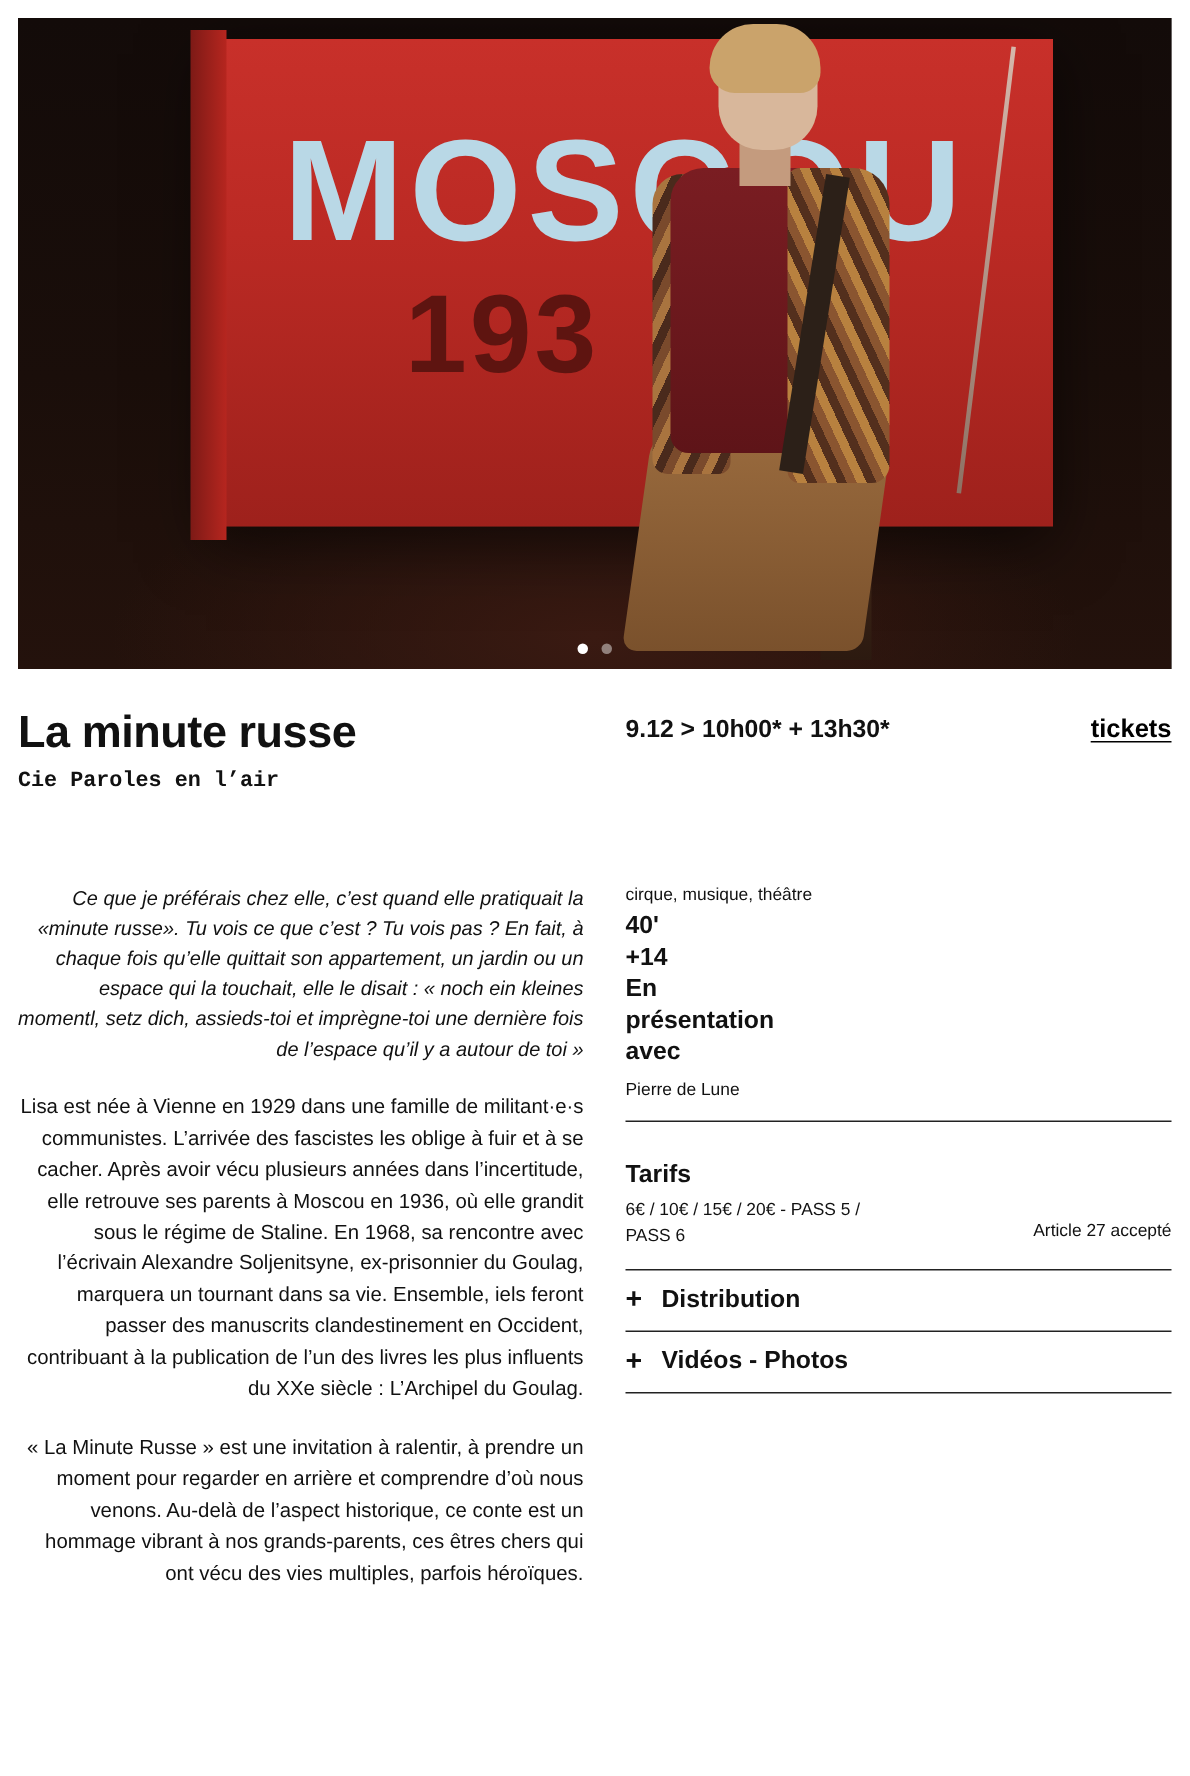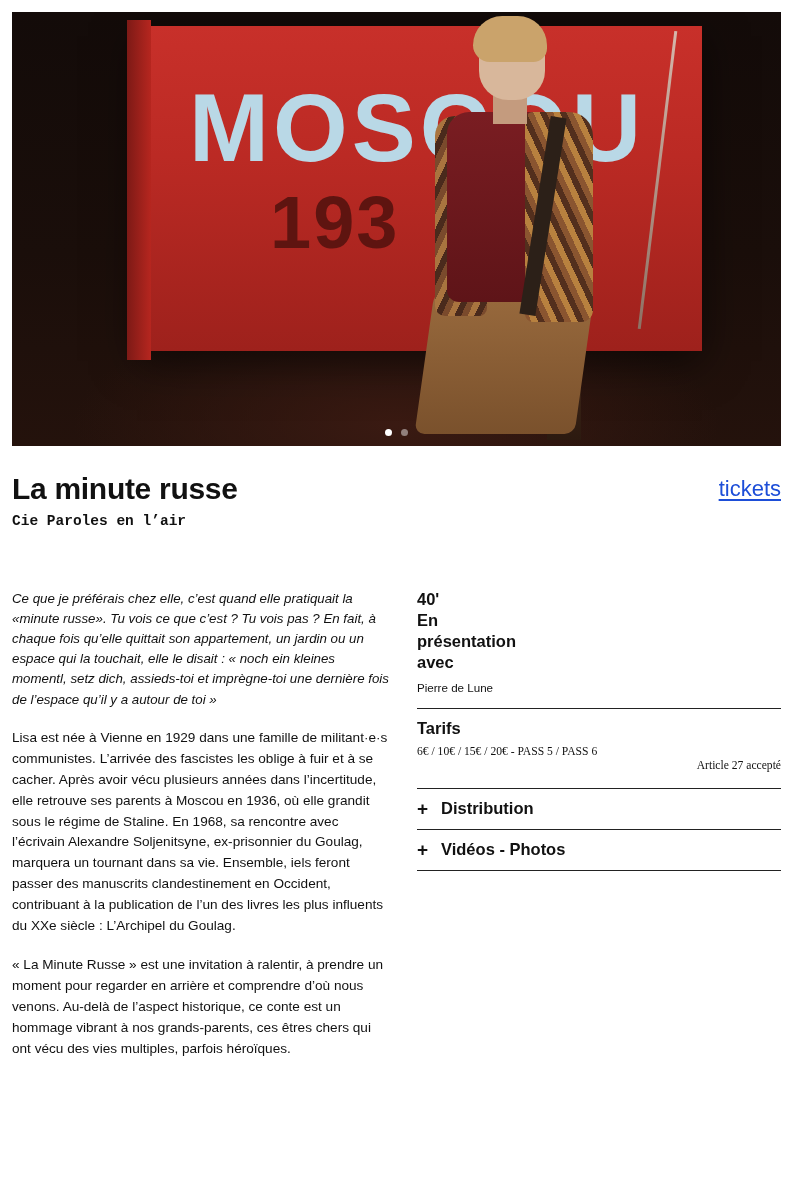--- a/index.html
+++ b/index.html
@@ -181,38 +181,39 @@
     font-weight: bold;
     line-height: 1.22;
   }
   .tickets {
     width: 90px;
     flex: none;
     text-align: right;
     padding-top: 4px;
   }
   .tickets a {
-    font-size: 22px;
-    font-weight: normal;
-    color: #1d4ed8;
+    font-size: 17px;
+    font-weight: bold;
+    color: #000000;
     text-decoration: underline;
     text-underline-offset: 3px;
   }
 
   
   .cols {
     display: flex;
     padding: 0 12px;
     margin-top: 60px;
     align-items: flex-start;
   }
   .col-left {
     width: 405px;
     flex: none;
     padding-right: 28px;
+    text-align: right;
   }
   .col-right {
     flex: 1;
   }
   .intro {
     font-style: italic;
     font-size: 13.3px;
     line-height: 1.52;
     margin: 0 0 18px 0;
   }
@@ -237,28 +238,27 @@
     margin-top: 8px;
   }
   .rule {
     border: 0;
     border-top: 1px solid #222;
     margin: 14px 0 0 0;
   }
   .tarifs-head {
     font-size: 16.5px;
     font-weight: bold;
-    margin: 10px 0 6px 0;
+    margin: 26px 0 6px 0;
   }
   .tarifs-row {
     display: flex;
     justify-content: space-between;
     align-items: flex-start;
     gap: 25px;
-    font-family: Liberation Serif, serif;
   }
   .tarifs-text {
     font-size: 11.6px;
     line-height: 1.4;
     max-width: 185px;
   }
   .tarifs-note {
     font-size: 11.6px;
     line-height: 1.4;
     padding-top: 14px;
@@ -313,37 +313,40 @@
     </div>
   </div>
 
   <div class="title-row">
     <div class="title-left">
       <h1 class="show-title">La minute russe</h1>
       <div class="company">Cie Paroles en l’air</div>
     </div>
     <div class="title-mid">
       <div class="dates">
+        <div>9.12 &gt; 10h00* + 13h30*</div>
       </div>
     </div>
     <div class="tickets">
       <a href="#">tickets</a>
     </div>
   </div>
 
   <div class="cols">
 
     <div class="col-left">
       <p class="intro">Ce que je préférais chez elle, c’est quand elle pratiquait la «minute russe». Tu vois ce que c’est ? Tu vois pas ? En fait, à chaque fois qu’elle quittait son appartement, un jardin ou un espace qui la touchait, elle le disait : « noch ein kleines momentl, setz dich, assieds-toi et imprègne-toi une dernière fois de l’espace qu’il y a autour de toi »</p>
       <p class="para">Lisa est née à Vienne en 1929 dans une famille de militant·e·s communistes. L’arrivée des fascistes les oblige à fuir et à se cacher. Après avoir vécu plusieurs années dans l’incertitude, elle retrouve ses parents à Moscou en 1936, où elle grandit sous le régime de Staline. En 1968, sa rencontre avec l’écrivain Alexandre Soljenitsyne, ex-prisonnier du Goulag, marquera un tournant dans sa vie. Ensemble, iels feront passer des manuscrits clandestinement en Occident, contribuant à la publication de l’un des livres les plus influents du XXe siècle : L’Archipel du Goulag.</p>
       <p class="para">« La Minute Russe » est une invitation à ralentir, à prendre un moment pour regarder en arrière et comprendre d’où nous venons. Au-delà de l’aspect historique, ce conte est un hommage vibrant à nos grands-parents, ces êtres chers qui ont vécu des vies multiples, parfois héroïques.</p>
     </div>
 
     <div class="col-right">
+      <div class="tags">cirque, musique, théâtre</div>
       <div class="meta-big">40'</div>
+      <div class="meta-big">+14</div>
       <div class="meta-big">En</div>
       <div class="meta-big">présentation</div>
       <div class="meta-big">avec</div>
       <div class="meta-small">Pierre de Lune</div>
 
       <hr class="rule">
 
       <div class="tarifs-head">Tarifs</div>
       <div class="tarifs-row">
         <div class="tarifs-text">6€ / 10€ / 15€ / 20€ - PASS 5 / PASS 6</div>

